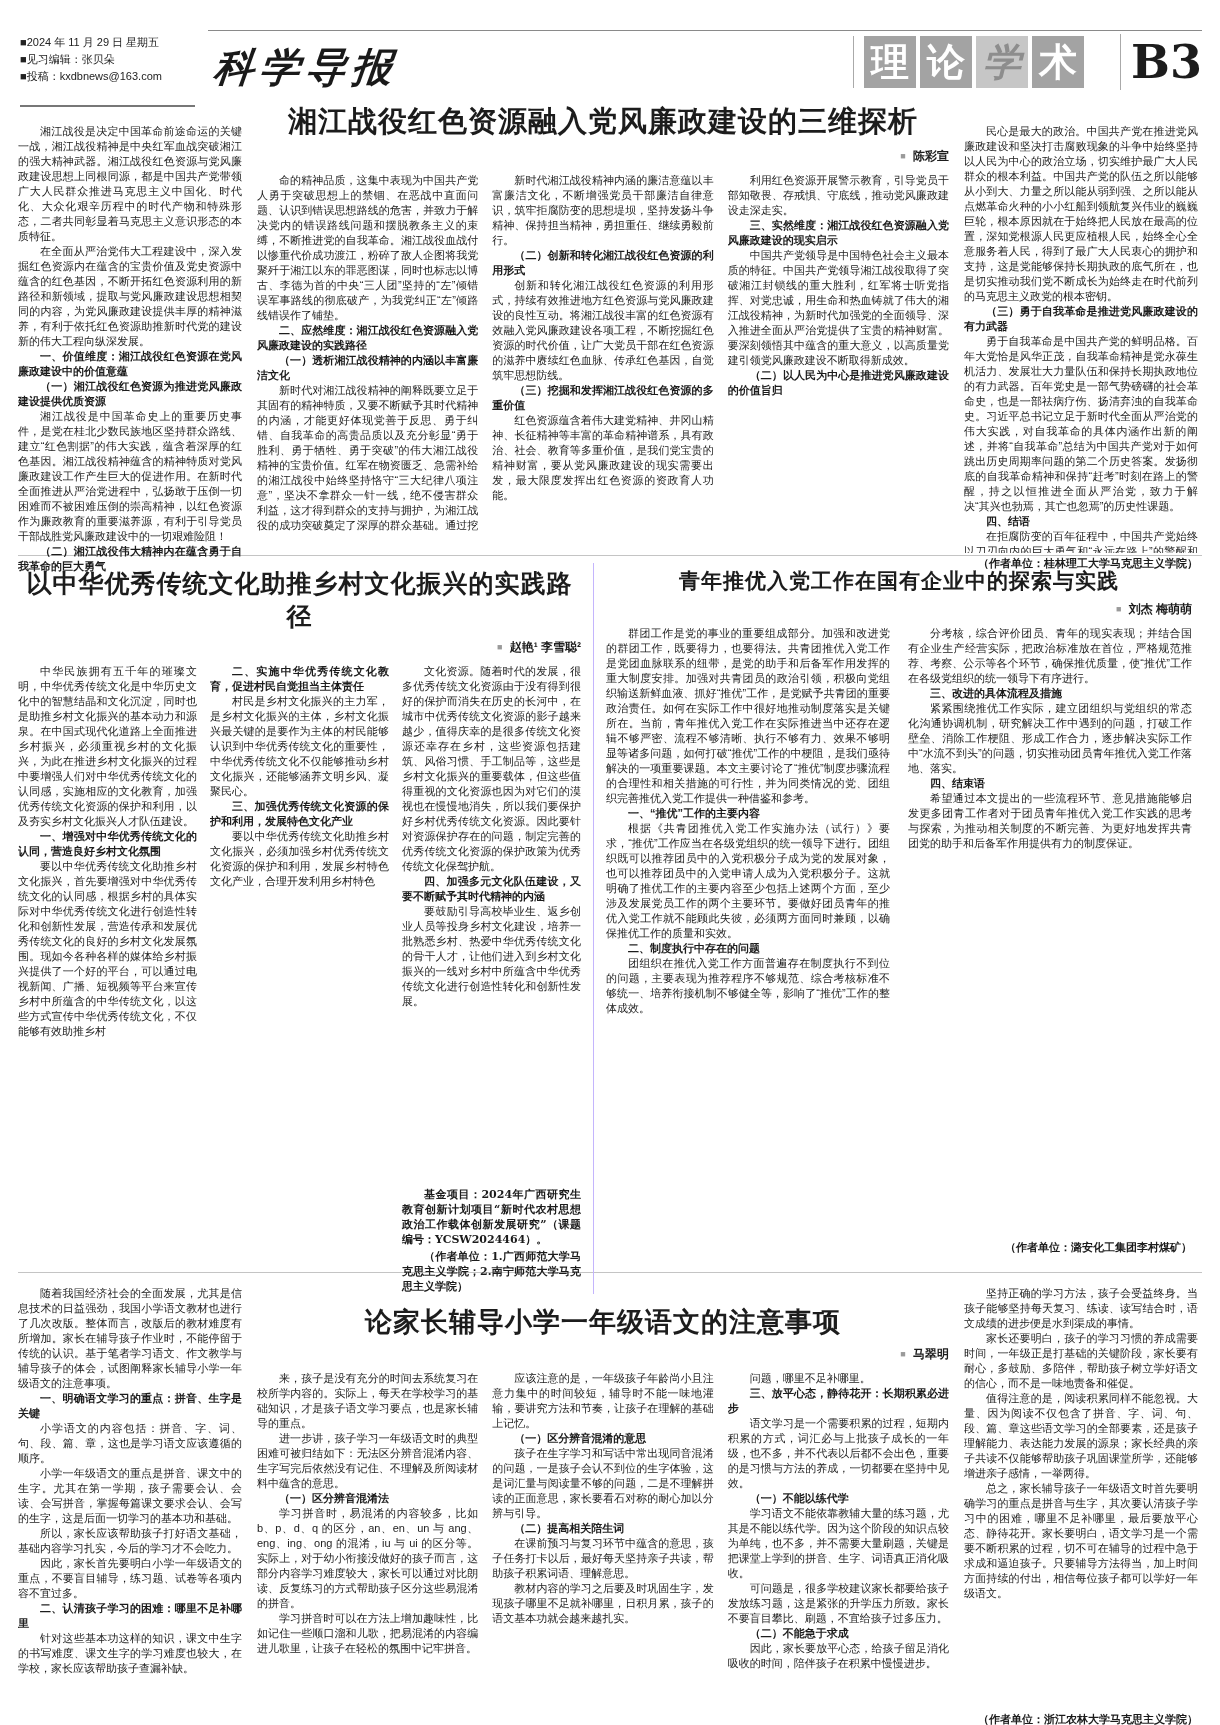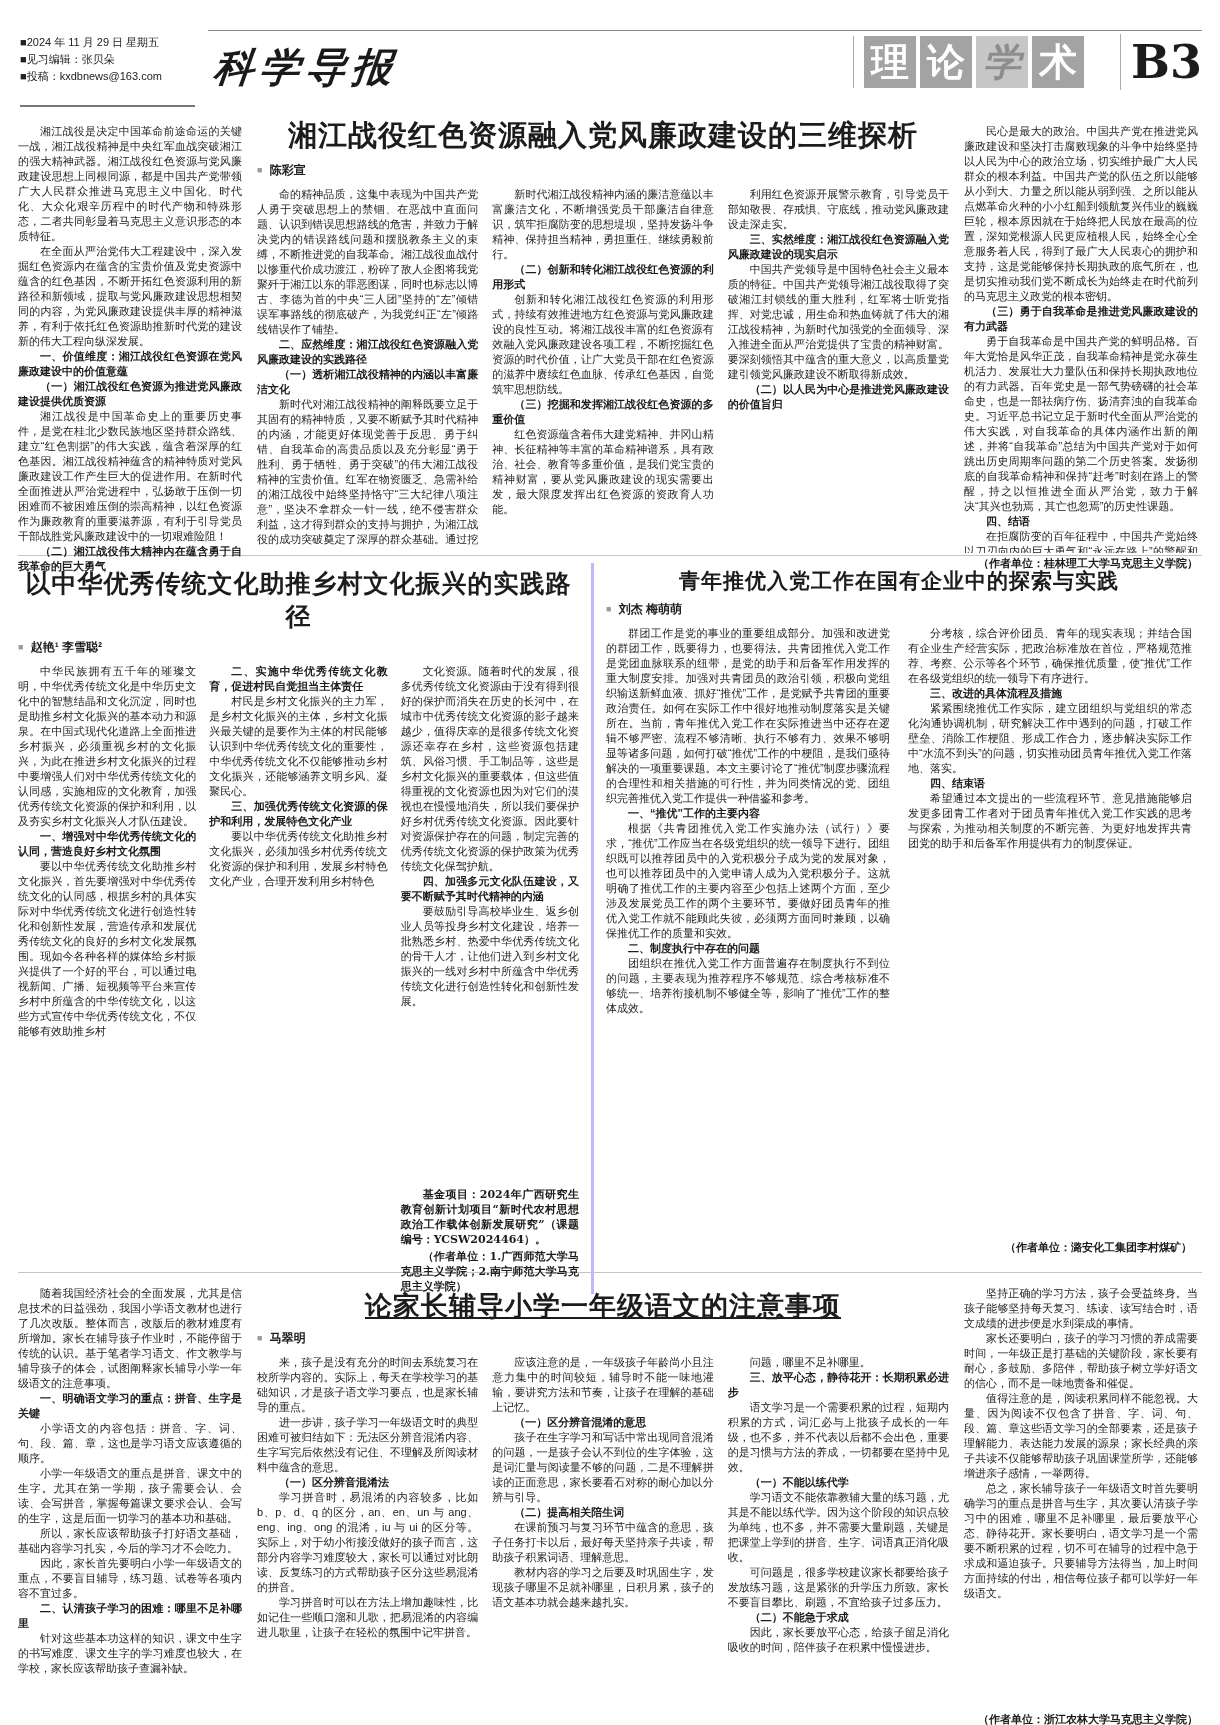--- a/index.html
+++ b/index.html
@@ -24,29 +24,29 @@
   .t-p,.t-h,.t-k,.t-fund{font-size:11px;line-height:15px;text-align:justify;text-indent:2em;margin:0;}
   .t-h{font-weight:bold;}
   .t-k{font-weight:bold;font-family:"DejaVu Serif",serif;}
   .t-fund{font-weight:bold;font-family:"DejaVu Serif",serif;}
   .t-sig{font-size:11px;line-height:16px;font-weight:bold;font-family:"DejaVu Serif",serif;
     text-align:right;margin-top:3px;}
   .colbox{overflow:hidden;}
   .pin{display:flex;flex-direction:column;justify-content:center;}
   .pin .fill{flex:1 1 auto;overflow:hidden;}
   .a-title{font-weight:bold;text-align:center;letter-spacing:1px;margin:0;}
-  .a-byline{text-align:left;font-size:12px;margin:6px 0 8px 0;font-weight:bold;}
+  .a-byline{text-align:right;font-size:12px;margin:6px 0 8px 0;font-weight:bold;}
   .a-byline .sq{color:#9a9a9a;font-size:9px;vertical-align:1px;margin-right:4px;}
   .hr{border:none;border-top:1px solid #c4c4c4;margin:7px 0;}
   
   .frame5{display:grid;grid-template-columns:224px 692px 234px;column-gap:15px;}
   .mid3{display:grid;grid-template-columns:1fr 1fr 1fr;column-gap:14px;}
   
   .midsec{display:grid;grid-template-columns:576px 586px;column-gap:12px;}
-  .vsep{border-right:3px solid #c4b5fd;padding-right:12px;}
+  .vsep{border-right:1px solid #c4b5fd;padding-right:12px;}
   .cols3{display:grid;grid-template-columns:1fr 1fr 1fr;column-gap:13px;}
   .cols2{display:grid;grid-template-columns:1fr 1fr;column-gap:18px;}
 </style>
 </head>
 <body>
 
 <div class="page">
 
   <div class="hdr">
     <div class="hdr-rule"></div>
@@ -68,21 +68,21 @@
   <div class="frame5" style="height:448px;">
     <div class="colbox" style="height:448px;padding-top:24px;">
         <div class="t-p">湘江战役是决定中国革命前途命运的关键一战，湘江战役精神是中央红军血战突破湘江的强大精神武器。湘江战役红色资源与党风廉政建设思想上同根同源，都是中国共产党带领广大人民群众推进马克思主义中国化、时代化、大众化艰辛历程中的时代产物和特殊形态，二者共同彰显着马克思主义意识形态的本质特征。</div>
         <div class="t-p">在全面从严治党伟大工程建设中，深入发掘红色资源内在蕴含的宝贵价值及党史资源中蕴含的红色基因，不断开拓红色资源利用的新路径和新领域，提取与党风廉政建设思想相契同的内容，为党风廉政建设提供丰厚的精神滋养，有利于依托红色资源助推新时代党的建设新的伟大工程向纵深发展。</div>
         <div class="t-h">一、价值维度：湘江战役红色资源在党风廉政建设中的价值意蕴</div>
         <div class="t-k">（一）湘江战役红色资源为推进党风廉政建设提供优质资源</div>
         <div class="t-p">湘江战役是中国革命史上的重要历史事件，是党在桂北少数民族地区坚持群众路线、建立“红色割据”的伟大实践，蕴含着深厚的红色基因。湘江战役精神蕴含的精神特质对党风廉政建设工作产生巨大的促进作用。在新时代全面推进从严治党进程中，弘扬敢于压倒一切困难而不被困难压倒的崇高精神，以红色资源作为廉政教育的重要滋养源，有利于引导党员干部战胜党风廉政建设中的一切艰难险阻！</div>
         <div class="t-k">（二）湘江战役伟大精神内在蕴含勇于自我革命的巨大勇气</div>
       </div>
     <div>
-      <h1 class="a-title" style="font-size:29px;margin-top:16px;">湘江战役红色资源融入党风廉政建设的三维探析</h1>
+      <h1 class="a-title" style="font-size:29px;margin-top:2px;">湘江战役红色资源融入党风廉政建设的三维探析</h1>
       <div class="a-byline">
         <span class="sq">■</span>
         <span>陈彩宣</span>
       </div>
       <div class="mid3" style="height:360px;">
         <div class="colbox" style="height:360px;">
             <div class="t-p">命的精神品质，这集中表现为中国共产党人勇于突破思想上的禁锢、在恶战中直面问题、认识到错误思想路线的危害，并致力于解决党内的错误路线问题和摆脱教条主义的束缚，不断推进党的自我革命。湘江战役血战付以惨重代价成功渡江，粉碎了敌人企图将我党聚歼于湘江以东的罪恶图谋，同时也标志以博古、李德为首的中央“三人团”坚持的“左”倾错误军事路线的彻底破产，为我党纠正“左”倾路线错误作了铺垫。</div>
             <div class="t-h">二、应然维度：湘江战役红色资源融入党风廉政建设的实践路径</div>
             <div class="t-k">（一）透析湘江战役精神的内涵以丰富廉洁文化</div>
             <div class="t-p">新时代对湘江战役精神的阐释既要立足于其固有的精神特质，又要不断赋予其时代精神的内涵，才能更好体现党善于反思、勇于纠错、自我革命的高贵品质以及充分彰显“勇于胜利、勇于牺牲、勇于突破”的伟大湘江战役精神的宝贵价值。红军在物资匮乏、急需补给的湘江战役中始终坚持恪守“三大纪律八项注意”，坚决不拿群众一针一线，绝不侵害群众利益，这才得到群众的支持与拥护，为湘江战役的成功突破奠定了深厚的群众基础。通过挖掘湘江战役伟大精神内在蕴含着信仰坚定、对党忠诚、自我革命、纪律严明、不负人民的精神实质，通过透析</div>
@@ -183,21 +183,21 @@
         <div class="t-p">随着我国经济社会的全面发展，尤其是信息技术的日益强劲，我国小学语文教材也进行了几次改版。整体而言，改版后的教材难度有所增加。家长在辅导孩子作业时，不能停留于传统的认识。基于笔者学习语文、作文教学与辅导孩子的体会，试图阐释家长辅导小学一年级语文的注意事项。</div>
         <div class="t-h">一、明确语文学习的重点：拼音、生字是关键</div>
         <div class="t-p">小学语文的内容包括：拼音、字、词、句、段、篇、章，这也是学习语文应该遵循的顺序。</div>
         <div class="t-p">小学一年级语文的重点是拼音、课文中的生字。尤其在第一学期，孩子需要会认、会读、会写拼音，掌握每篇课文要求会认、会写的生字，这是后面一切学习的基本功和基础。</div>
         <div class="t-p">所以，家长应该帮助孩子打好语文基础，基础内容学习扎实，今后的学习才不会吃力。</div>
         <div class="t-p">因此，家长首先要明白小学一年级语文的重点，不要盲目辅导，练习题、试卷等各项内容不宜过多。</div>
         <div class="t-h">二、认清孩子学习的困难：哪里不足补哪里</div>
         <div class="t-p">针对这些基本功这样的知识，课文中生字的书写难度、课文生字的学习难度也较大，在学校，家长应该帮助孩子查漏补缺。</div>
       </div>
     <div>
-      <h2 class="a-title" style="font-size:27px;margin-top:8px;text-decoration:underline;">论家长辅导小学一年级语文的注意事项</h2>
+      <h2 class="a-title" style="font-size:27px;margin-top:24px;">论家长辅导小学一年级语文的注意事项</h2>
       <div class="a-byline">
         <span class="sq">■</span>
         <span>马翠明</span>
       </div>
       <div class="mid3" style="height:368px;">
         <div class="colbox" style="height:368px;">
             <div class="t-p">来，孩子是没有充分的时间去系统复习在校所学内容的。实际上，每天在学校学习的基础知识，才是孩子语文学习要点，也是家长辅导的重点。</div>
             <div class="t-p">进一步讲，孩子学习一年级语文时的典型困难可被归结如下：无法区分辨音混淆内容、生字写完后依然没有记住、不理解及所阅读材料中蕴含的意思。</div>
             <div class="t-k">（一）区分辨音混淆法</div>
             <div class="t-p">学习拼音时，易混淆的内容较多，比如 b、p、d、q 的区分，an、en、un 与 ang、eng、ing、ong 的混淆，iu 与 ui 的区分等。实际上，对于幼小衔接没做好的孩子而言，这部分内容学习难度较大，家长可以通过对比朗读、反复练习的方式帮助孩子区分这些易混淆的拼音。</div>

